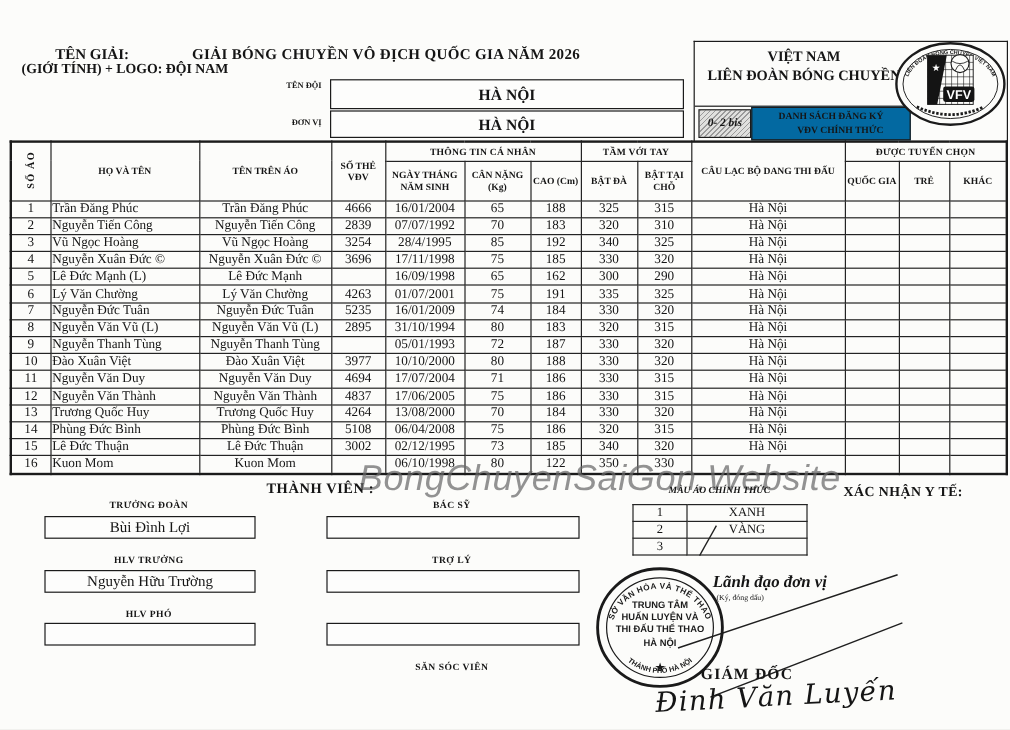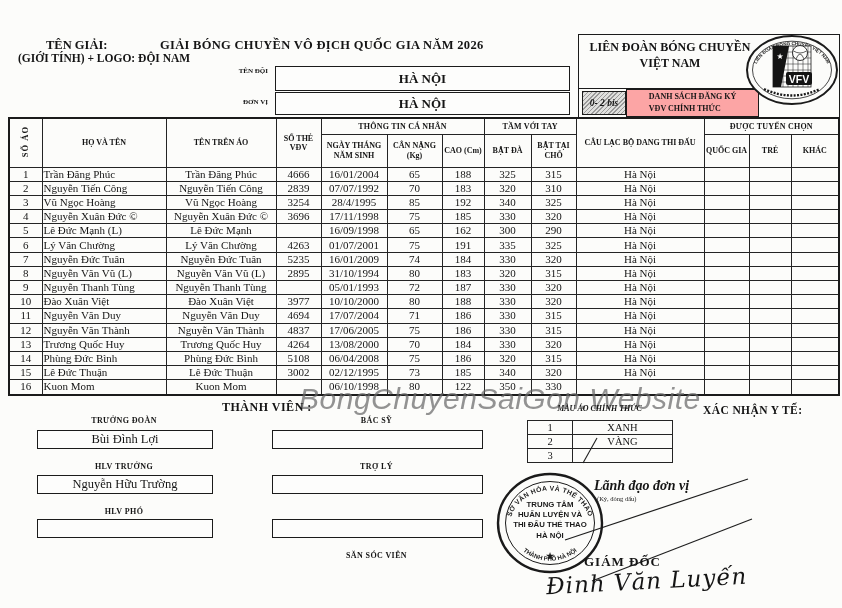--- a/index.html
+++ b/index.html
@@ -18,21 +18,21 @@
            border-left:1.5px solid #1b1b1b;border-right:1.5px solid #1b1b1b;}
   .fed-name{position:absolute;left:0;top:5px;width:182px;text-align:center;
             font-size:12px;font-weight:bold;line-height:1.3;}
   .fed-divider{position:absolute;left:0;top:53px;width:178px;border-top:1.2px solid #1b1b1b;}
   .code-box{position:absolute;left:3px;top:56px;width:42px;height:22px;
             border:1.2px solid #1b1b1b;font-size:9.5px;font-weight:bold;font-style:italic;
             display:flex;align-items:center;justify-content:center;
             background:repeating-linear-gradient(135deg,#9a9a9a 0 1px,#e0e0de 1px 3px);}
   .list-box{position:absolute;left:47px;top:54px;width:131px;height:26px;
             border:1.4px solid #1b1b1b;font-size:8px;font-weight:bold;line-height:1.45;
-            display:flex;align-items:center;justify-content:center;text-align:left;background:#fca5a5;}
+            display:flex;align-items:center;justify-content:center;text-align:right;background:#0369a1;}
   .logo{left:744px;top:32px;}
 
   
   table.roster{position:absolute;left:8px;top:117px;width:830px;border-collapse:collapse;
                table-layout:fixed;}
   table.roster th,table.roster td{border:1px solid #242424;padding:0 1px;overflow:hidden;
                white-space:nowrap;}
   table.roster{border:2px solid #1b1b1b;}
   table.roster thead th{font-size:8px;line-height:1.15;text-align:center;white-space:normal;}
   th.h-big{font-size:10.5px;letter-spacing:.2px;}
@@ -76,22 +76,22 @@
     <span>ĐỘI NAM</span>
   </div>
 
   <div class="abs field-label" style="left:228px;top:67px;">TÊN ĐỘI</div>
   <div class="abs field-box" style="top:66px;height:23px;line-height:23px;">HÀ NỘI</div>
   <div class="abs field-label" style="left:228px;top:98px;">ĐƠN VỊ</div>
   <div class="abs field-box" style="top:92px;height:21px;line-height:21px;">HÀ NỘI</div>
 
   <div class="abs fed-box">
     <div class="fed-name">
+      <div>VIỆT NAM</div>
       <div>LIÊN ĐOÀN BÓNG CHUYỀN</div>
-      <div>VIỆT NAM</div>
     </div>
     <div class="fed-divider"></div>
     <div class="code-box">0- 2 bis</div>
     <div class="list-box">
       <div>
         <div>DANH SÁCH ĐĂNG KÝ</div>
         <div>VĐV CHÍNH THỨC</div>
       </div>
     </div>
   </div>

